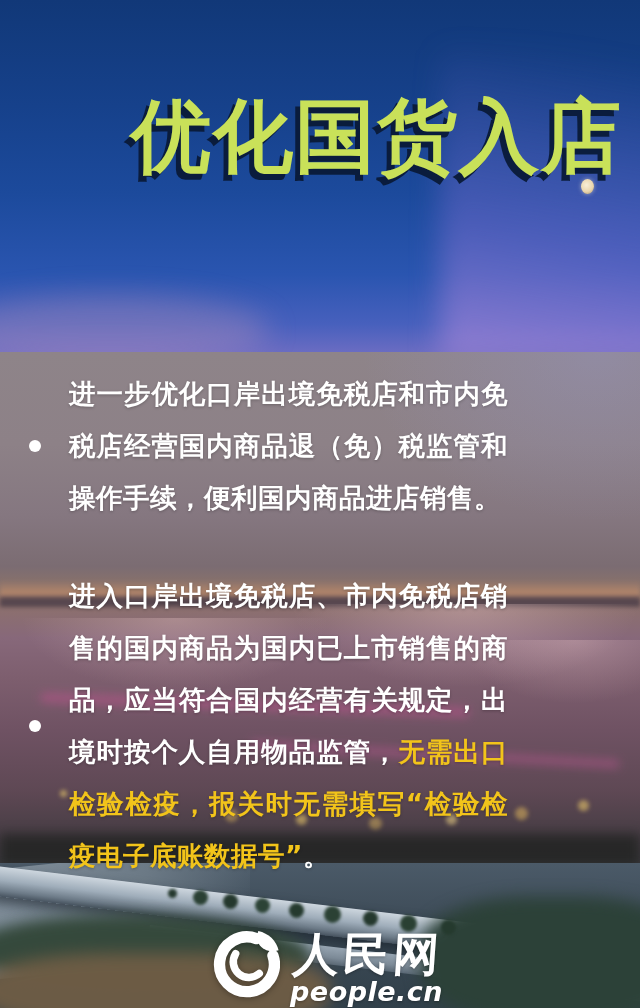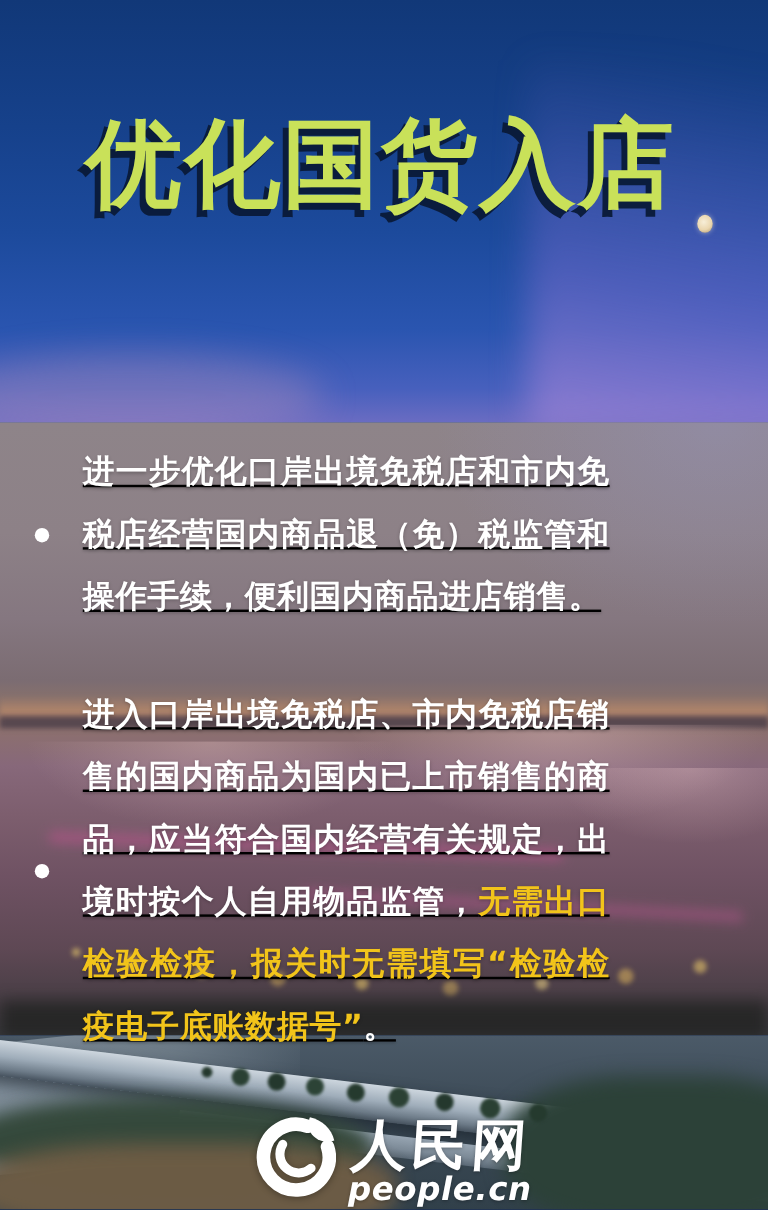--- a/index.html
+++ b/index.html
@@ -26,21 +26,21 @@
   }
   .moon {
     position:absolute; left:581px; top:179px; width:13px; height:15px; border-radius:50%;
     background:radial-gradient(circle at 42% 40%, #f7eed8 0%, #ead6ae 55%, #bfa982 85%, rgba(150,140,130,0) 100%);
     box-shadow:0 0 4px rgba(255,245,220,0.5);
   }
 
   
   .title {
     position:absolute; left:0; right:17px; top:82px; z-index:4;
-    text-align:center; font-weight:900; font-size:80px; line-height:110px;
+    text-align:right; font-weight:900; font-size:80px; line-height:110px;
     color:#C9E159; letter-spacing:2px;
     text-shadow:-5px 6px 0 rgba(10,26,56,0.95);
     padding-left:12px;
   }
   .title-line { display:block; }
 
   
   .panel {
     position:absolute; left:0; top:352px; width:640px; height:511px; overflow:hidden;
     background:linear-gradient(180deg,
@@ -69,21 +69,21 @@
   .city-lights { position:absolute; left:60px; top:438px; width:7px; height:7px; border-radius:50%;
     background:rgba(255,222,112,0.55); filter:blur(2px);
     box-shadow:46px 8px 0 3px rgba(255,210,100,0.45), 104px 16px 0 2px rgba(255,225,130,0.5),
       168px 22px 0 3px rgba(250,205,95,0.4), 238px 26px 0 2px rgba(255,220,110,0.5),
       312px 30px 0 3px rgba(255,210,100,0.4), 388px 26px 0 2px rgba(255,228,140,0.5),
       458px 20px 0 3px rgba(250,205,95,0.45), 520px 12px 0 2px rgba(255,220,110,0.5); }
   .tree-band { position:absolute; left:0; top:482px; width:640px; height:32px;
     background:rgba(32,34,32,0.80); filter:blur(6px); }
 
   
-  .bullet-row { position:absolute; left:0; width:508px; display:flex; z-index:5;text-decoration:underline; }
+  .bullet-row { position:absolute; left:0; width:508px; display:flex; z-index:5; }
   .row1 { top:368px; }
   .row2 { top:570px; }
   .bullet-col { flex:0 0 69px; display:flex; align-items:center; justify-content:center; }
   .dot { width:12px; height:12px; border-radius:50%; background:#ffffff; }
   .body-text {
     width:511px; font-size:26.5px; line-height:52px; font-weight:700;
     color:#ffffff; text-align:justify; letter-spacing:0.5px;
     text-shadow:0 1px 3px rgba(0,0,0,0.25);
   }
   .hl { color:#F2C41A; }

